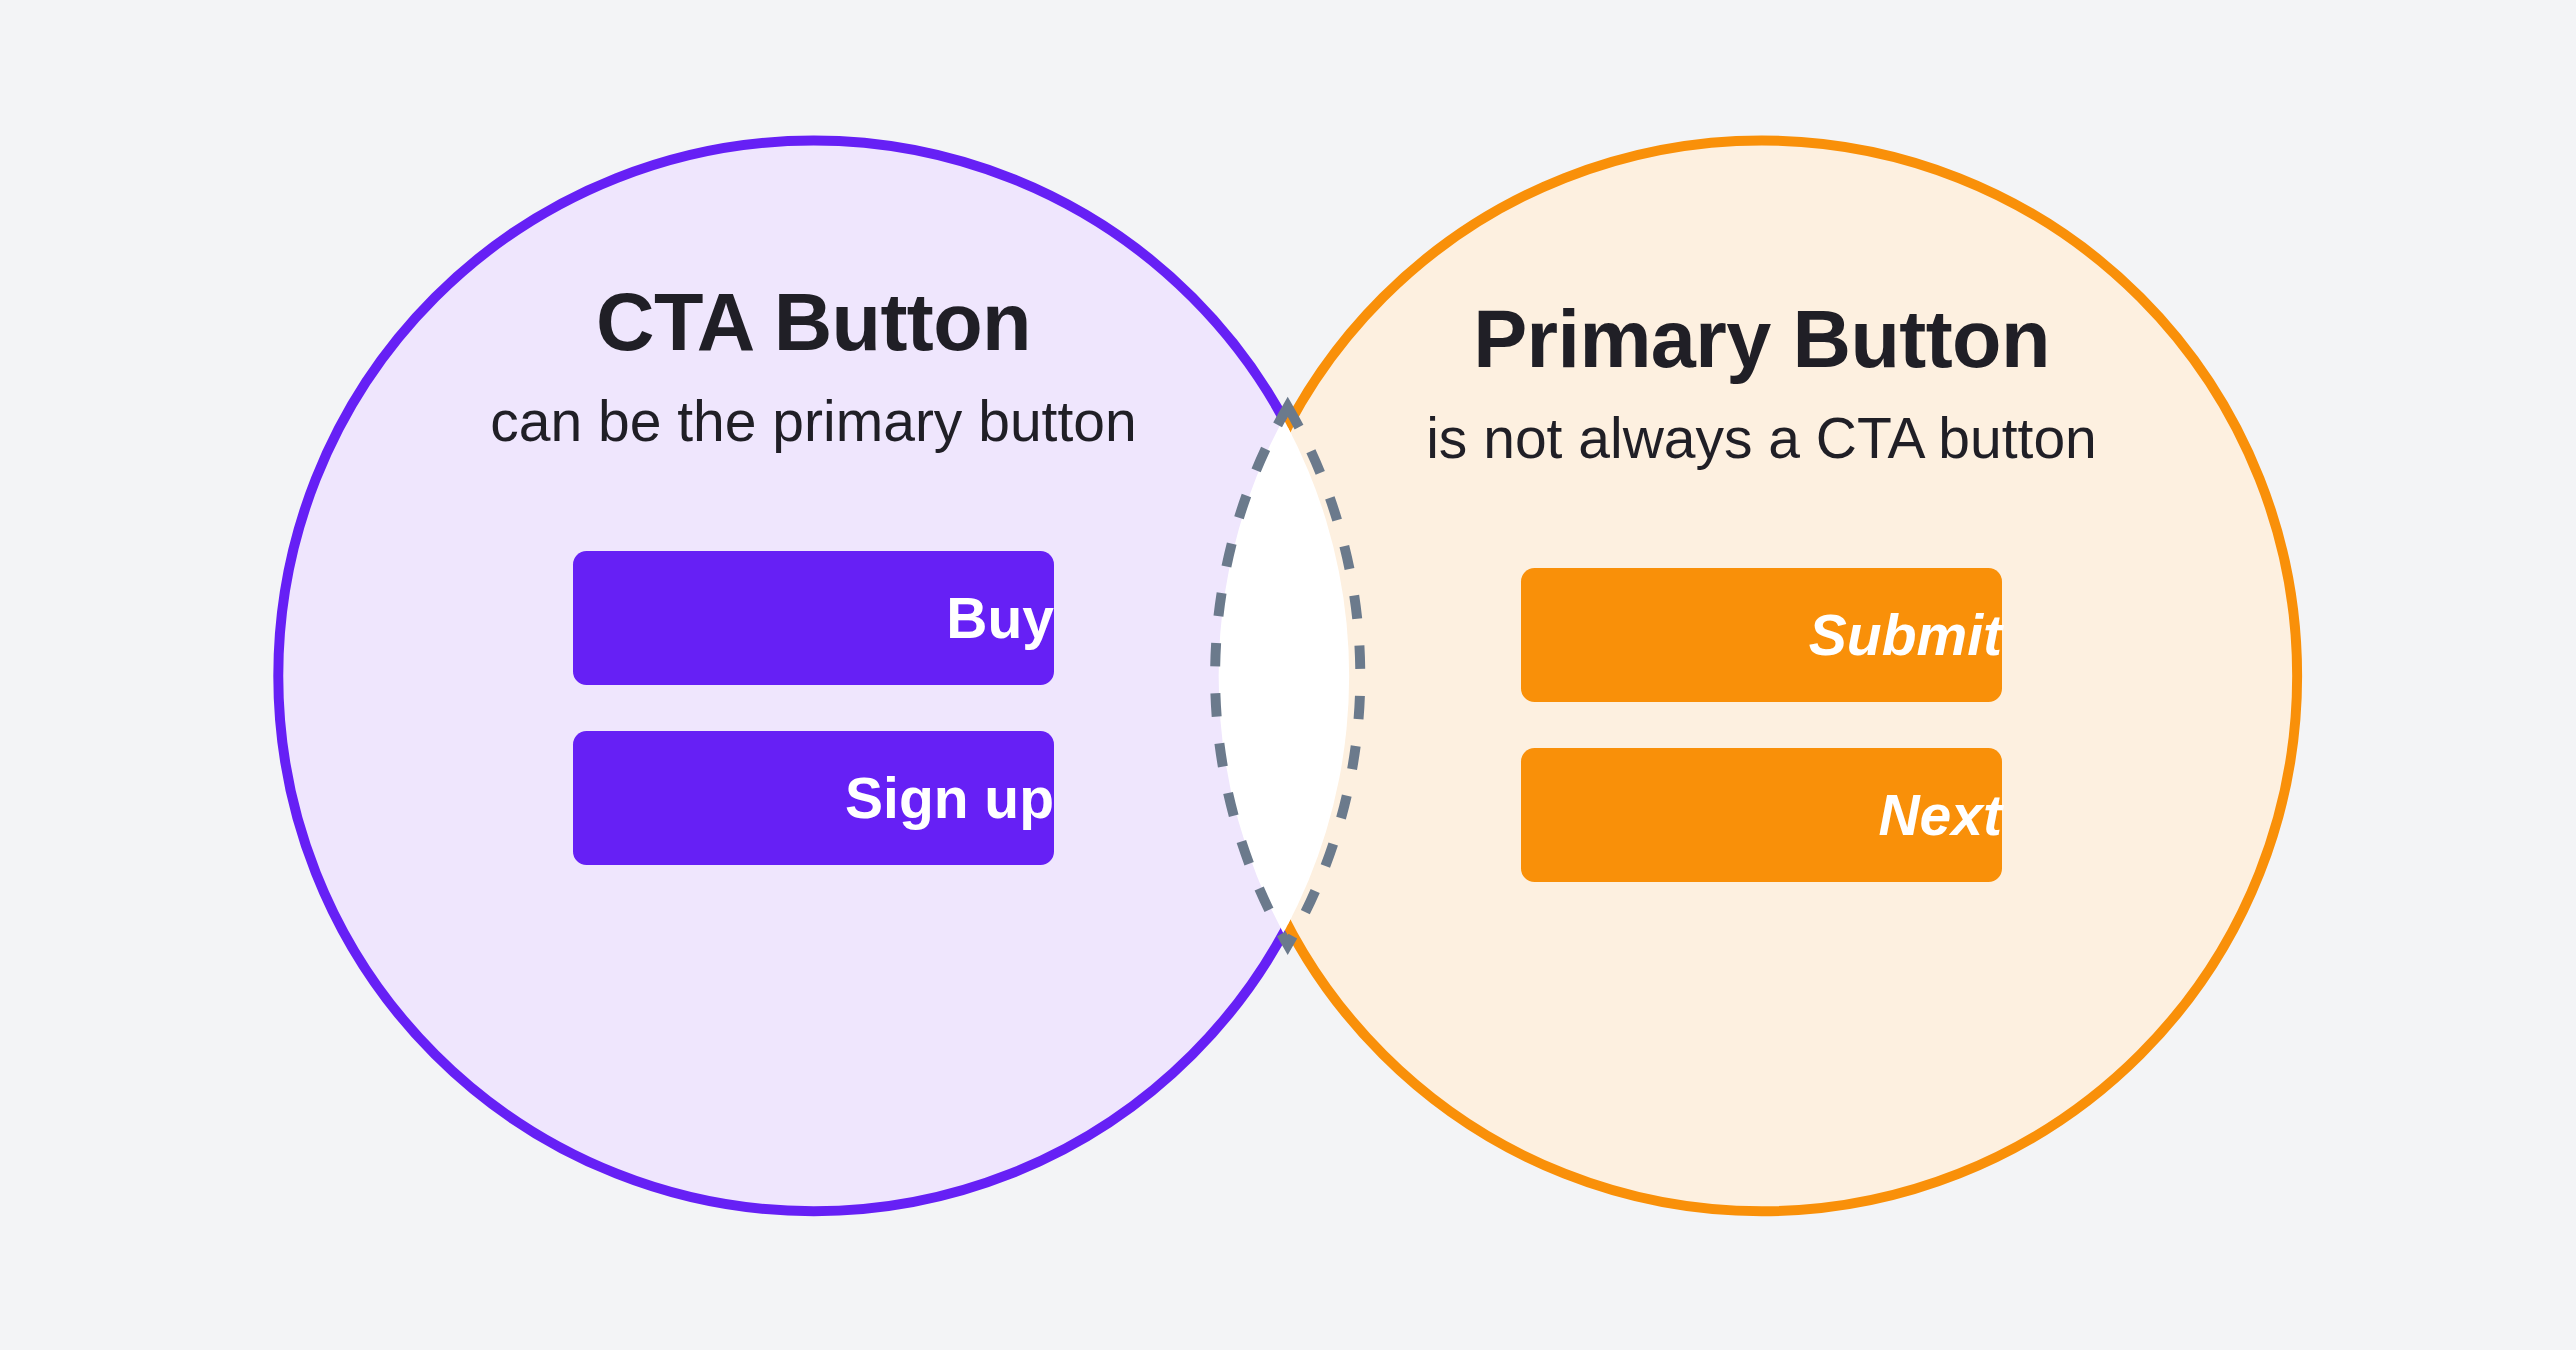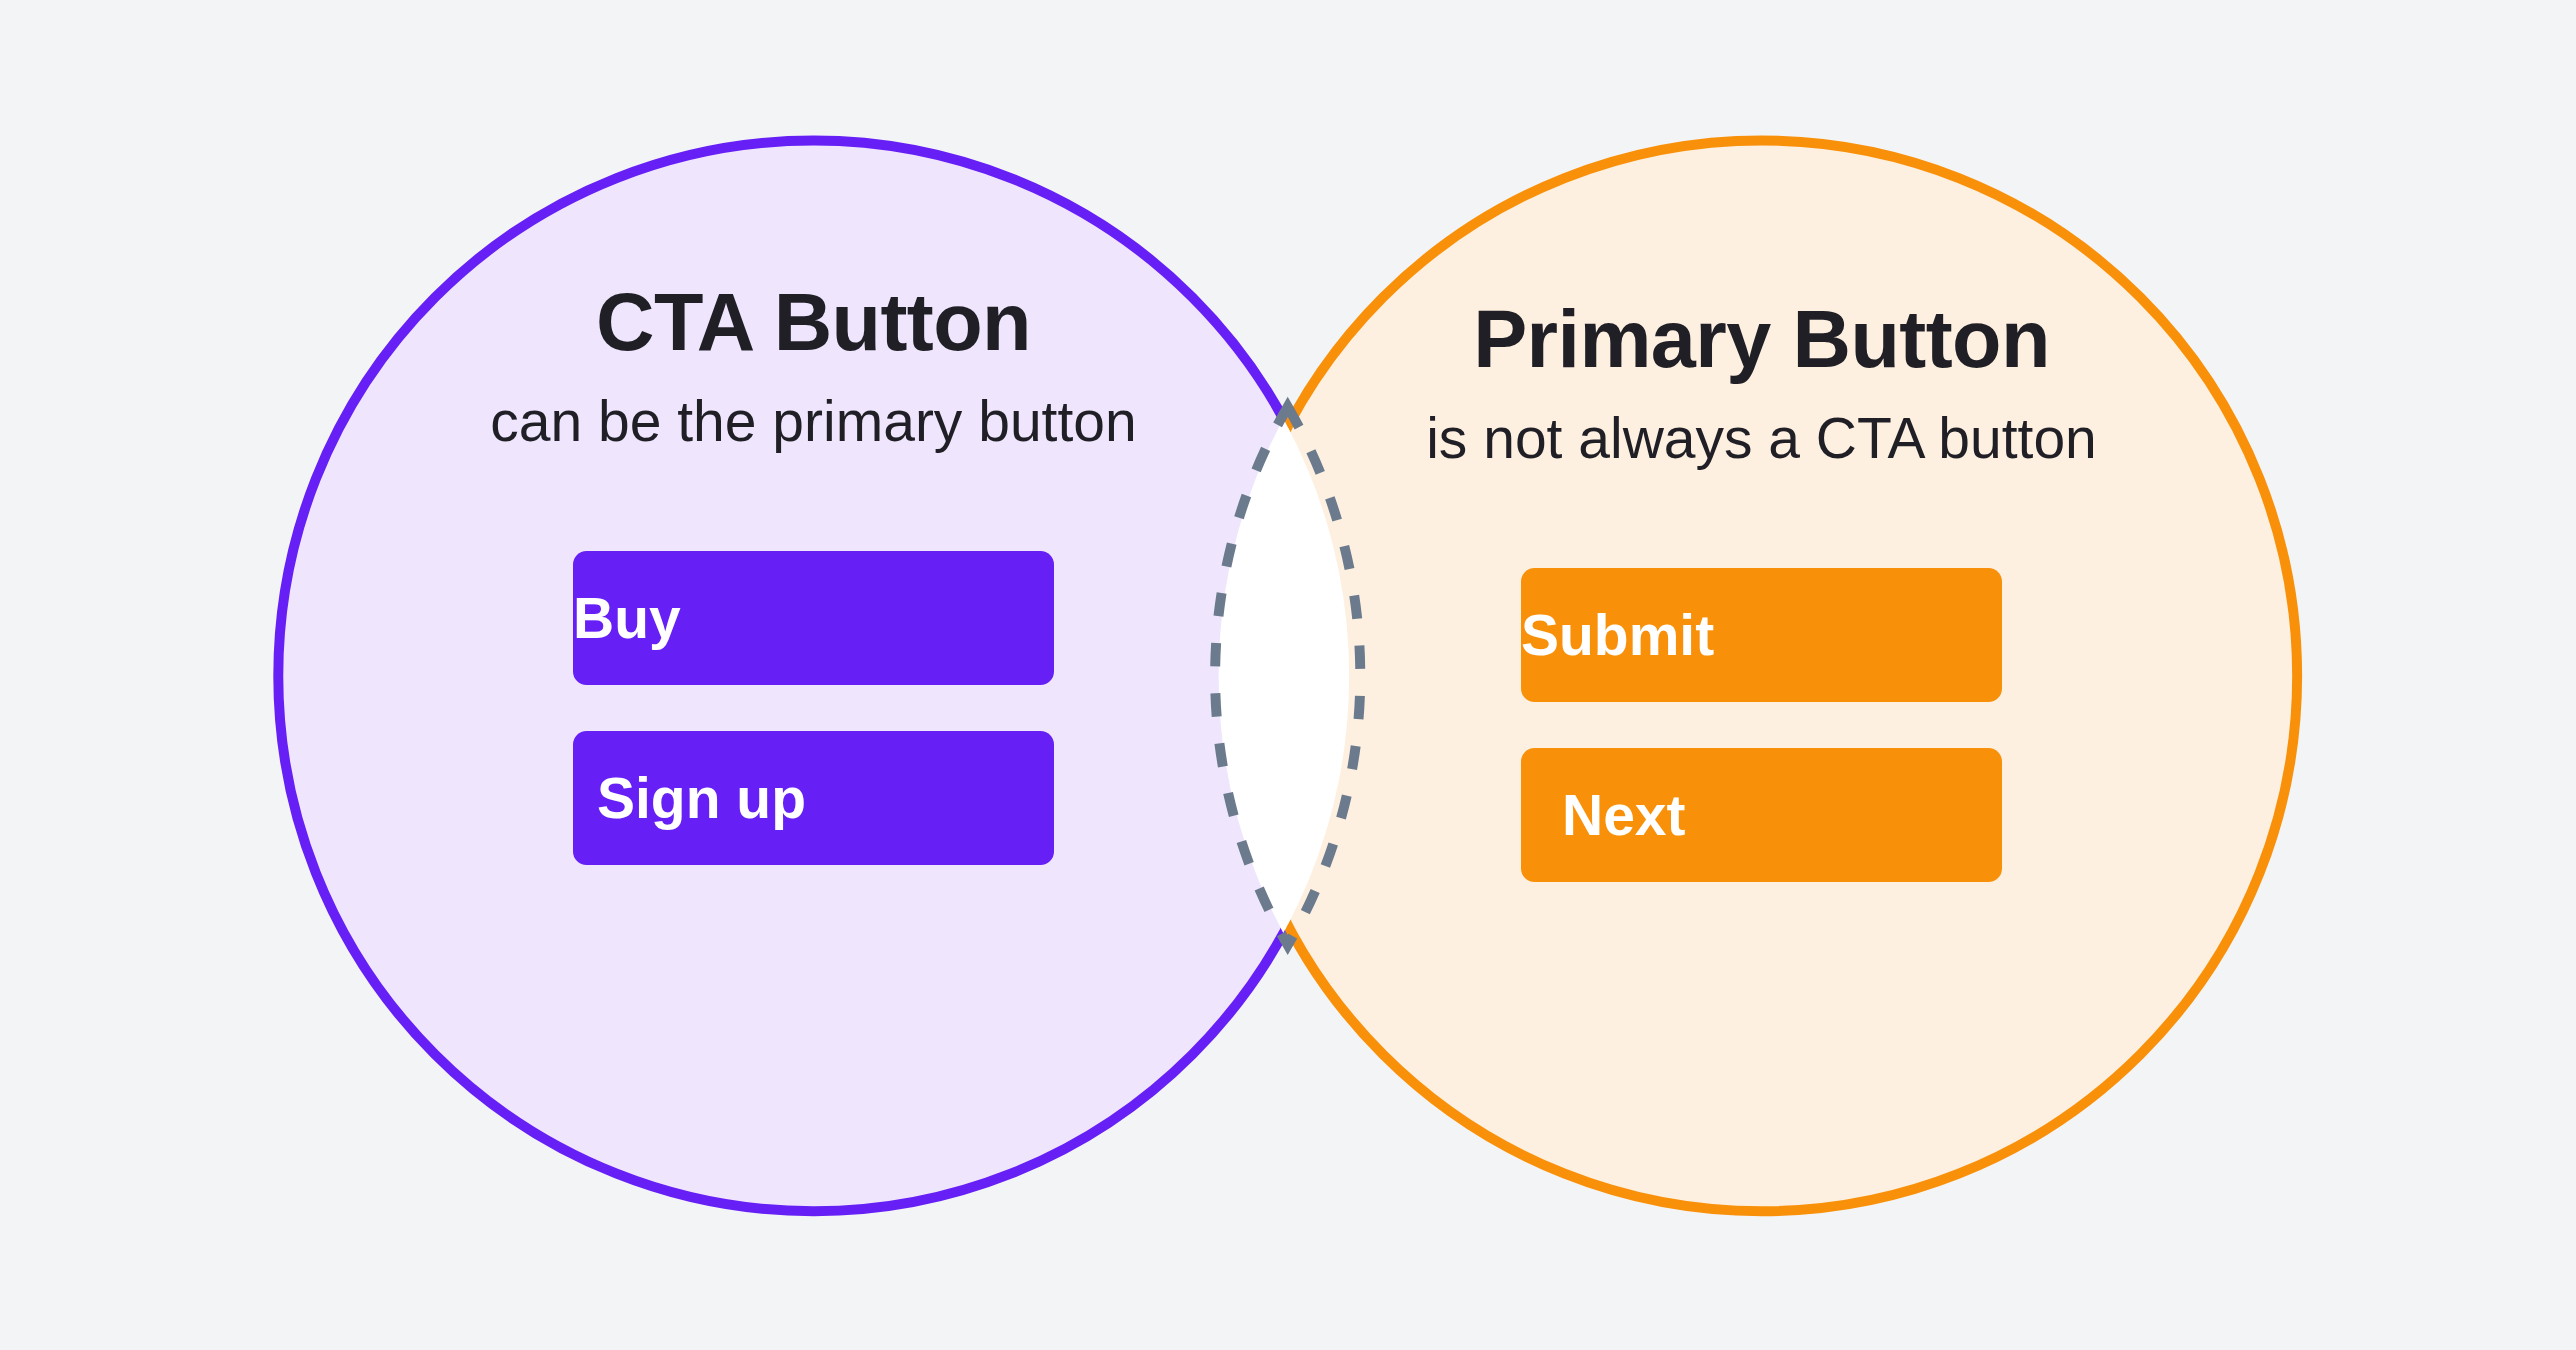--- a/index.html
+++ b/index.html
@@ -47,27 +47,27 @@
     width:481px;
     height:134px;
     border:0;
     border-radius:13.5px;
     color:#ffffff;
     font-family:"Liberation Sans", sans-serif;
     font-size:57px;
     font-weight:bold;
     line-height:134px;
     padding:0;
-    text-align:left;
+    text-align:right;
     cursor:pointer;
     display:block;
     box-sizing:border-box;
   }
   .vbtn.purple{background:#6620f5;}
-  .vbtn.orange{background:#f99009;}
+  .vbtn.orange{background:#f99009;font-style:italic;}
 
   
   #left-content{left:275px;top:282px;width:1077px;}
   #right-content{left:1223px;top:299px;width:1077px;}
 </style>
 </head>
 <body style="background: rgb(243, 244, 246);">
 
 <div id="stage">
 

